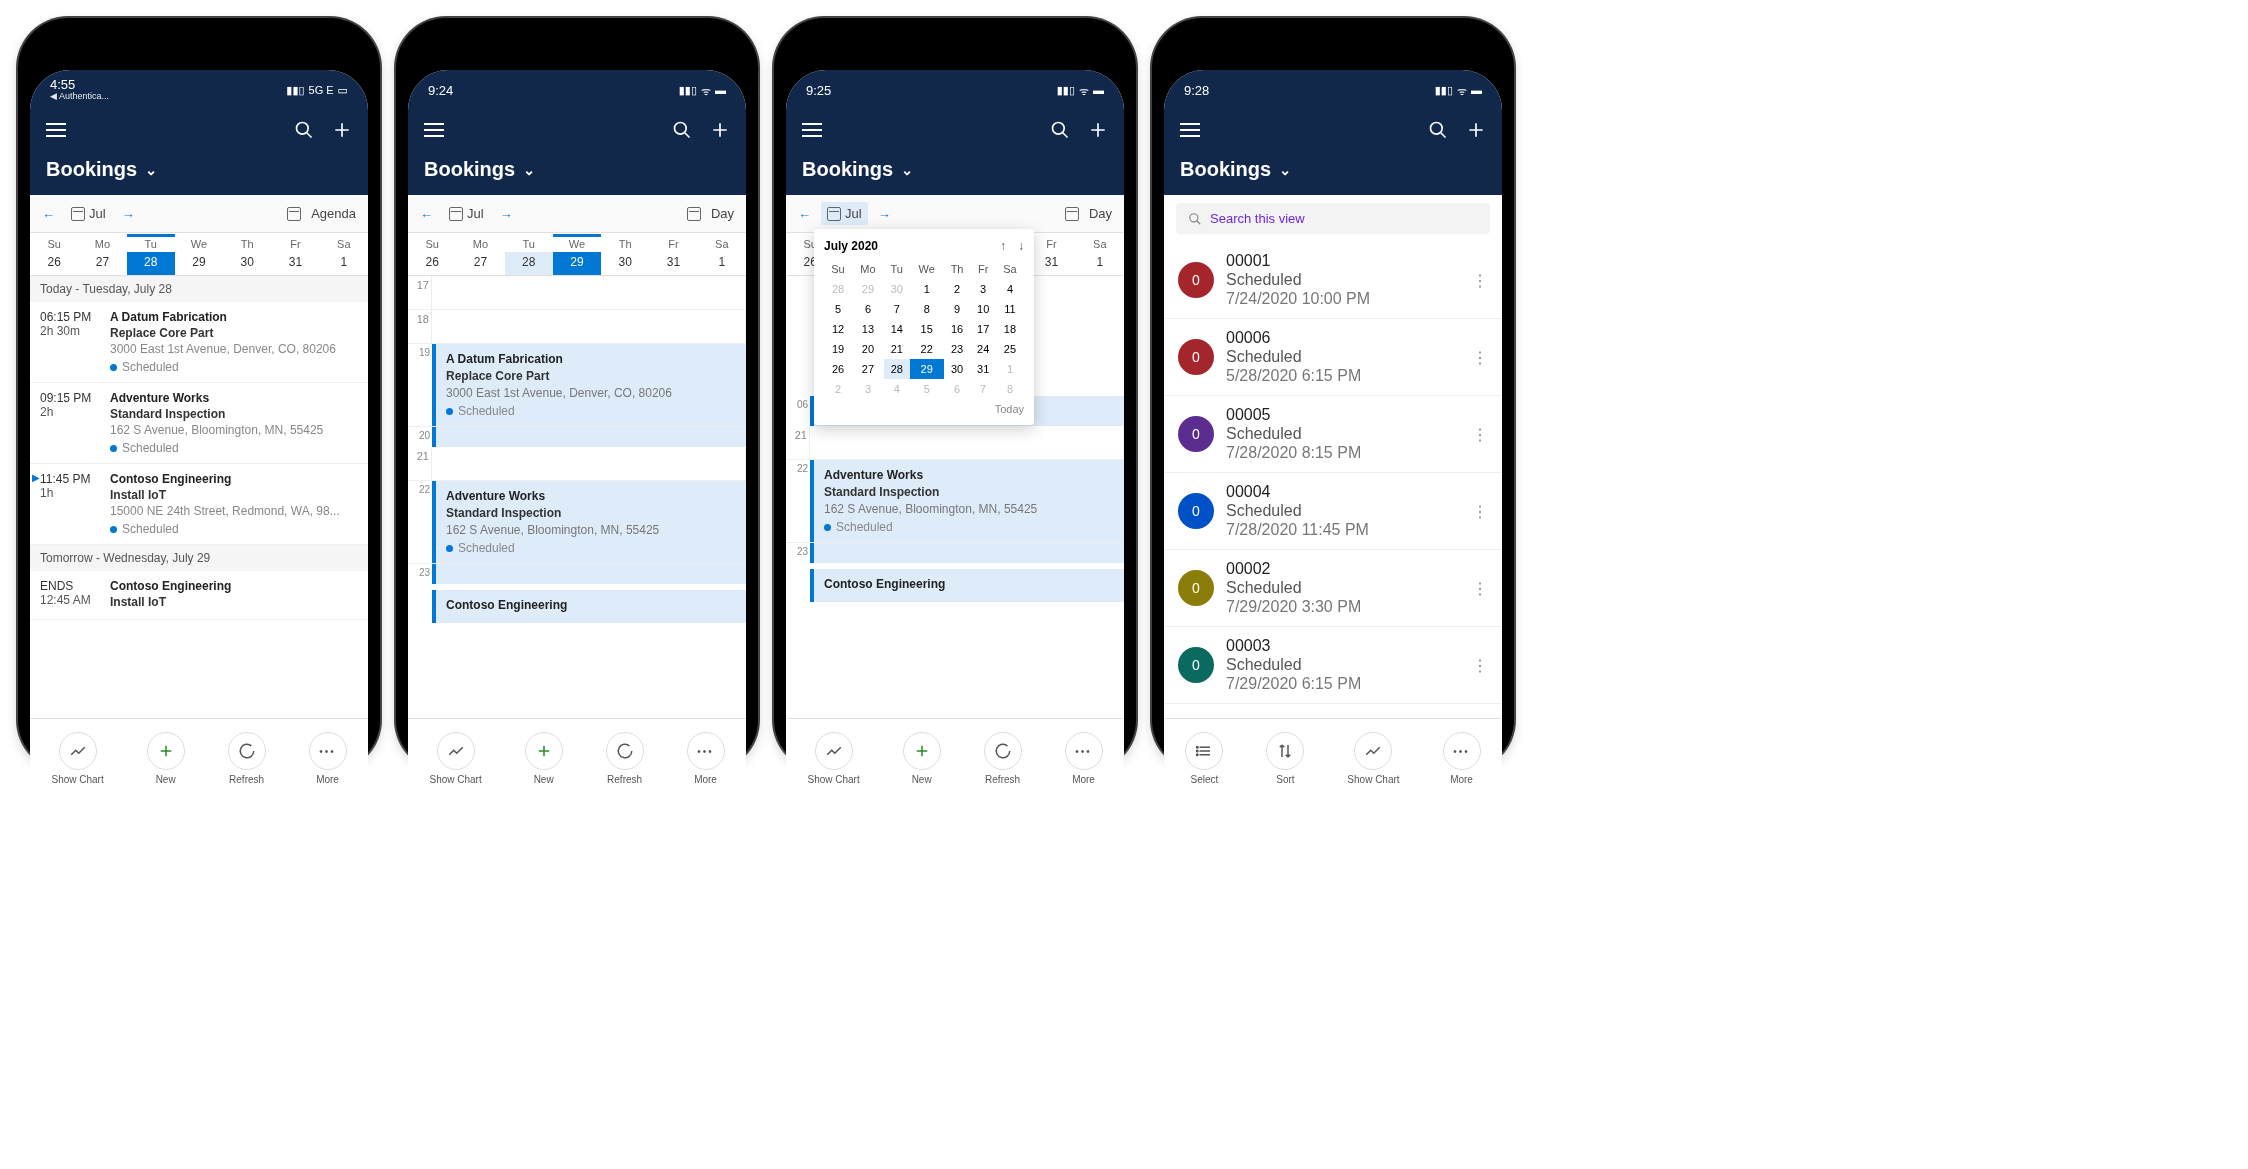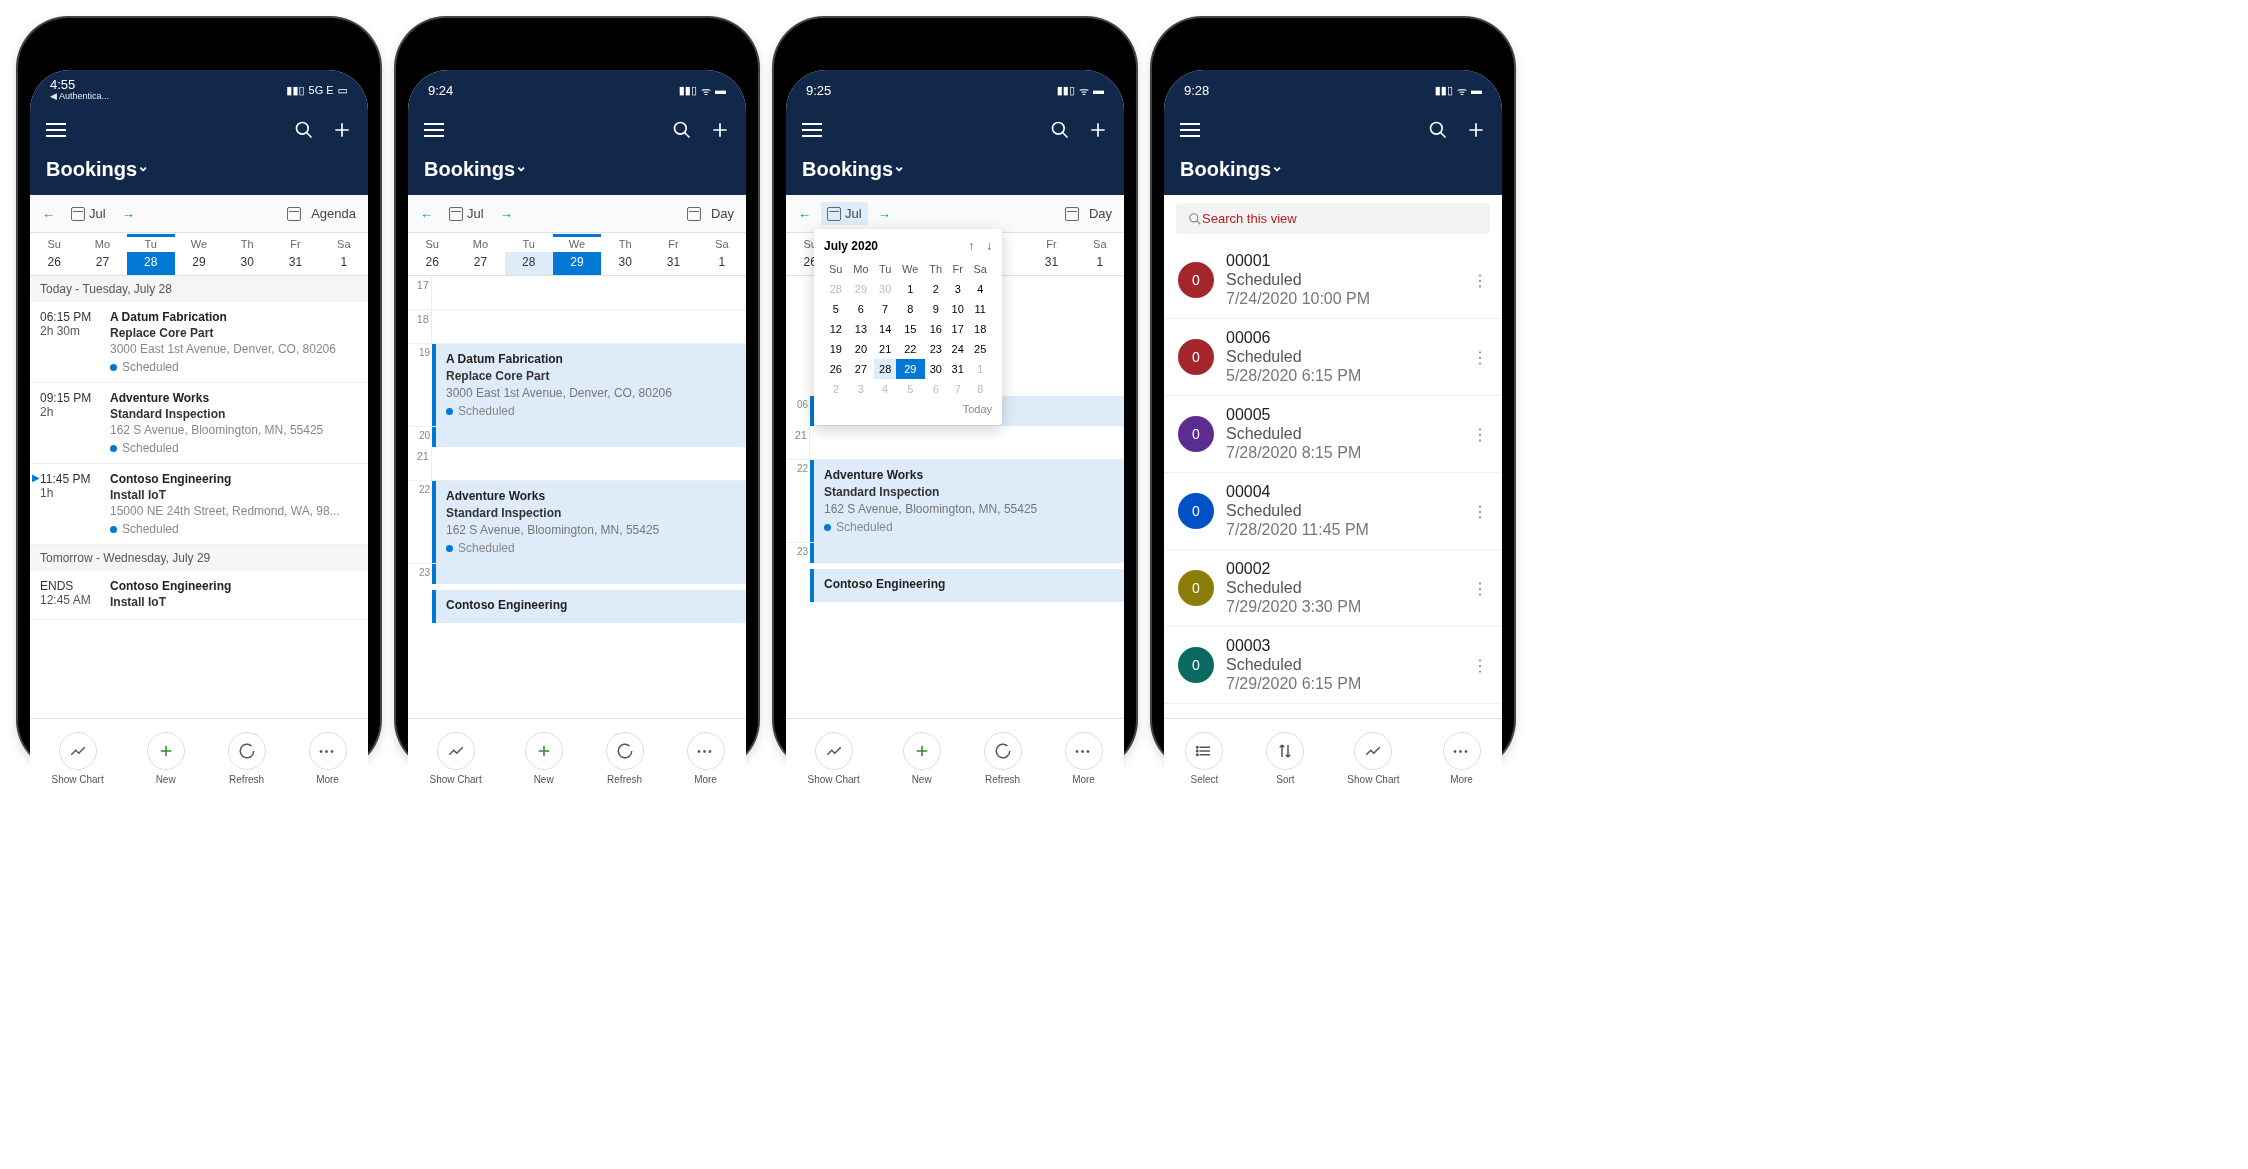--- a/index.html
+++ b/index.html
@@ -28,21 +28,21 @@
   .topbar {
     height: 40px; background: #12284b; color: #fff; display: flex;
     align-items: center; justify-content: space-between; padding: 0 16px;
   }
   .topbar .icons { display:flex; gap:18px; align-items:center;}
   .hamburger { display:flex; flex-direction:column; gap:4px; cursor:pointer;}
   .hamburger span { width:20px; height:2px; background:#fff; }
   .topbar svg { width:20px; height:20px; }
   .pg-title {
     background:#12284b; color:#fff; padding: 8px 16px 14px; font-size:20px; font-weight:600;
-    display:flex; align-items:flex-start; 
+    display:flex; align-items:center; gap:8px;
   }
   .pg-title .chev { font-size:14px; }
   .subbar {
     height:38px; border-bottom:1px solid #e0e0e0; display:flex; align-items:center;
     justify-content:space-between; padding:0 12px; font-size:13px; color:#444; background:#fafafa;
   }
   .subbar .left, .subbar .right { display:flex; align-items:center; gap:10px;}
   .subbar .arrow { color:#0078d4; cursor:pointer; }
   .subbar .month-btn { display:flex; align-items:center; gap:4px; padding:4px 6px; border-radius:2px;}
   .subbar .month-btn.active { background:#deecf9; }
@@ -70,33 +70,33 @@
   .hour-row { display:flex; border-bottom:1px solid #eee; min-height:34px; font-size:11px;}
   .hour-row .hr { width:24px; color:#888; padding:3px 2px; text-align:right; flex-shrink:0; border-right:1px solid #eee;}
   .hour-row .cells { flex:1; display:flex;}
   .hour-row .cells > div { flex:1; border-right:1px solid #f4f4f4;}
   .event-card { background:#deecf9; border-left:4px solid #0078d4; padding:8px 10px; font-size:12px; }
   .event-card .t { font-weight:600; color:#222; margin-bottom:3px;}
   .event-card .s { font-weight:600; color:#333; margin-bottom:3px;}
   .event-card .a { color:#777; margin-bottom:4px;}
   .eventgap { height:6px; }
   .popup-cal {
-    position:absolute; top:34px; left:28px; width:188px; background:#fff;
+    position:absolute; top:34px; left:28px; width:220px; background:#fff;
     box-shadow:0 4px 16px rgba(0,0,0,.2); border-radius:3px; padding:10px; font-size:12px; z-index:5;
   }
   .popup-cal .head { display:flex; justify-content:space-between; align-items:center; margin-bottom:6px; font-weight:600;}
   .popup-cal .arrows { display:flex; gap:12px; color:#555;}
   .popup-cal table { width:100%; border-collapse:collapse; font-size:11px;}
   .popup-cal th, .popup-cal td { text-align:center; padding:4px 0;}
   .popup-cal th { color:#555; font-weight:500;}
   .popup-cal .dim { color:#bbb;}
   .popup-cal .hl { background:#deecf9;}
   .popup-cal .sel { background:#0078d4; color:#fff;}
   .popup-cal .today-link { text-align:right; color:#888; font-size:11px; margin-top:4px;}
-  .search-box { margin:8px 12px; background:#f3f3f3; border-radius:4px; padding:8px 12px; color:#b91c1c; font-size:13px; display:flex; align-items:center; }
+  .search-box { margin:8px 12px; background:#f3f3f3; border-radius:4px; padding:8px 12px; color:#6d28d9; font-size:13px; display:flex; align-items:center; gap:8px;}
   .list-item { display:flex; align-items:center; padding:10px 14px; border-bottom:1px solid #eee; gap:12px;}
   .avatar { width:36px; height:36px; border-radius:50%; color:#fff; display:flex; align-items:center; justify-content:center; font-size:14px; flex-shrink:0;}
   .list-item .info { flex:1; font-size:16px;}
   .list-item .info .ln1 { color:#222; margin-bottom:1px;}
   .list-item .info .ln2 { color:#555; margin-bottom:1px;}
   .list-item .info .ln3 { color:#777;}
   .dots { color:#888; font-size:16px; writing-mode: horizontal-tb; }
   .dots-v::before { content:"⋮"; }
   .footer {
     height:80px; border-top:1px solid #e0e0e0; display:flex; justify-content:space-around;

